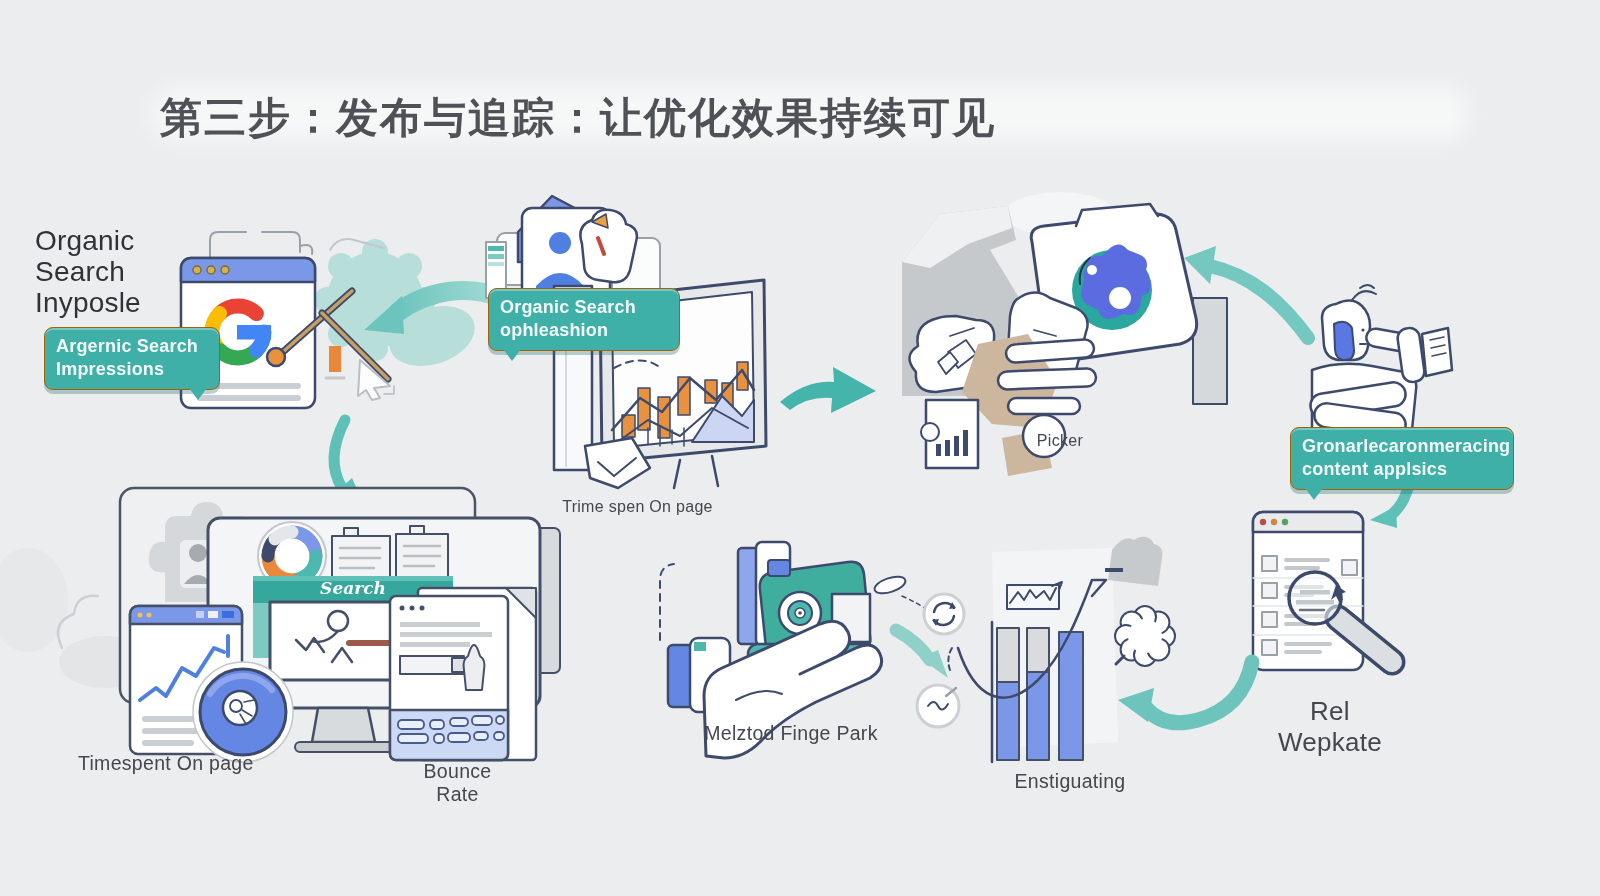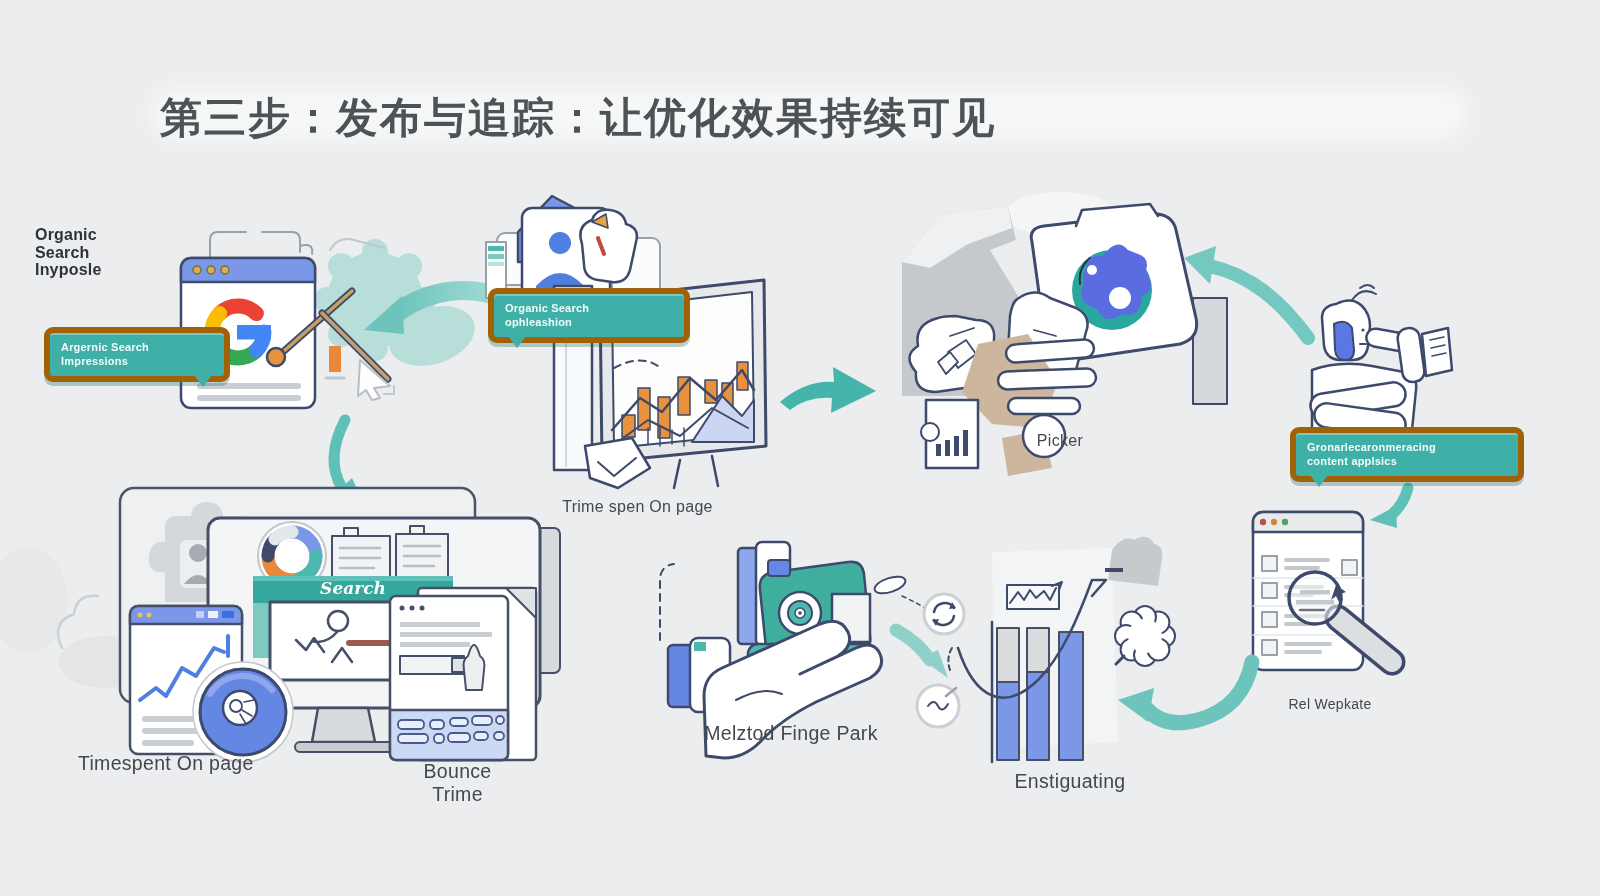--- a/index.html
+++ b/index.html
@@ -4,25 +4,25 @@
 <style>
   html,body{margin:0;padding:0;background:#dfe1e3;}
   .stage{position:relative;width:1600px;height:896px;background:#ebedee;overflow:hidden;
          font-family:"Liberation Sans",sans-serif;}
   svg{position:absolute;inset:0;}
   svg *{stroke-linejoin:round;stroke-linecap:round;}
   .title-glow{position:absolute;left:150px;top:86px;width:1320px;height:56px;
               background:rgba(255,255,255,.55);border-radius:28px;filter:blur(10px);}
   .page-title{position:absolute;left:160px;top:90px;width:1300px;
               font-size:42px;font-weight:700;color:#4e5257;letter-spacing:2px;}
-  .org-block{position:absolute;left:35px;top:226px;font-size:16px;font-weight:700;
+  .org-block{position:absolute;left:35px;top:226px;font-size:28px;font-weight:400;
              color:#2f3237;line-height:1.1;white-space:pre-line;letter-spacing:.2px;}
   .tag{position:absolute;background:#3fb0a8;color:#f4fbfa;font-weight:700;border-radius:9px;
-       padding:7px 11px;font-size:11px;line-height:1.3;letter-spacing:.2px;
-       border:6px solid #a16207;
+       padding:7px 11px;font-size:18px;line-height:1.3;letter-spacing:.2px;
+       border:1px solid #a16207;
        box-shadow:0 4px 0 rgba(31,104,98,.30), inset 0 2px 0 rgba(255,255,255,.30);}
   .tag span[data-bind]{white-space:pre-line;display:block;}
   .tag .tail{position:absolute;width:0;height:0;border-left:9px solid transparent;
              border-right:9px solid transparent;border-top:12px solid #3fb0a8;bottom:-11px;}
   .tail-right{right:12px;} .tail-left{left:14px;}
   .cap{position:absolute;color:#43474e;font-size:16px;letter-spacing:.3px;}
   .cap.center{text-align:center;}
   .banner-text{position:absolute;left:253px;top:578px;width:200px;height:26px;text-align:center;
                font-family:"DejaVu Serif",serif;font-style:italic;font-weight:700;
                font-size:17px;color:#ffffff;}
@@ -435,18 +435,18 @@
   <span data-bind="annotations.robot_tag">Gronarlecaronmeracing
 content applsics</span>
   <span class="tail tail-left"></span>
 </div>
 
 <div class="banner-text" data-bind="captions.monitor_banner">Search</div>
 
 <div class="cap center" style="left:520px;top:498px;width:235px;" data-bind="captions.board">Trime spen On page</div>
 <div class="cap center" style="left:980px;top:432px;width:160px;" data-bind="captions.picker">Picker</div>
 <div class="cap" style="left:78px;top:752px;font-size:19.5px;" data-bind="captions.timespent">Timespent On page</div>
-<div class="cap center" style="left:400px;top:760px;width:115px;font-size:19.5px;" data-bind="captions.bounce_rate">Bounce Trime</div>
+<div class="cap center" style="left:400px;top:760px;width:115px;font-size:19.5px;" data-bind="captions.bounce_rate">Bounce Rate</div>
 <div class="cap center" style="left:676px;top:722px;width:230px;font-size:19.5px;" data-bind="captions.method">Melztod Finge Park</div>
 <div class="cap center" style="left:995px;top:770px;width:150px;font-size:19.5px;" data-bind="captions.estimating">Enstiguating</div>
-<div class="cap center" style="left:1260px;top:696px;width:140px;font-size:14px;" data-bind="captions.website">Rel Wepkate</div>
+<div class="cap center" style="left:1260px;top:696px;width:140px;font-size:26px;" data-bind="captions.website">Rel Wepkate</div>
 
 </div>
 
 </body></html>

